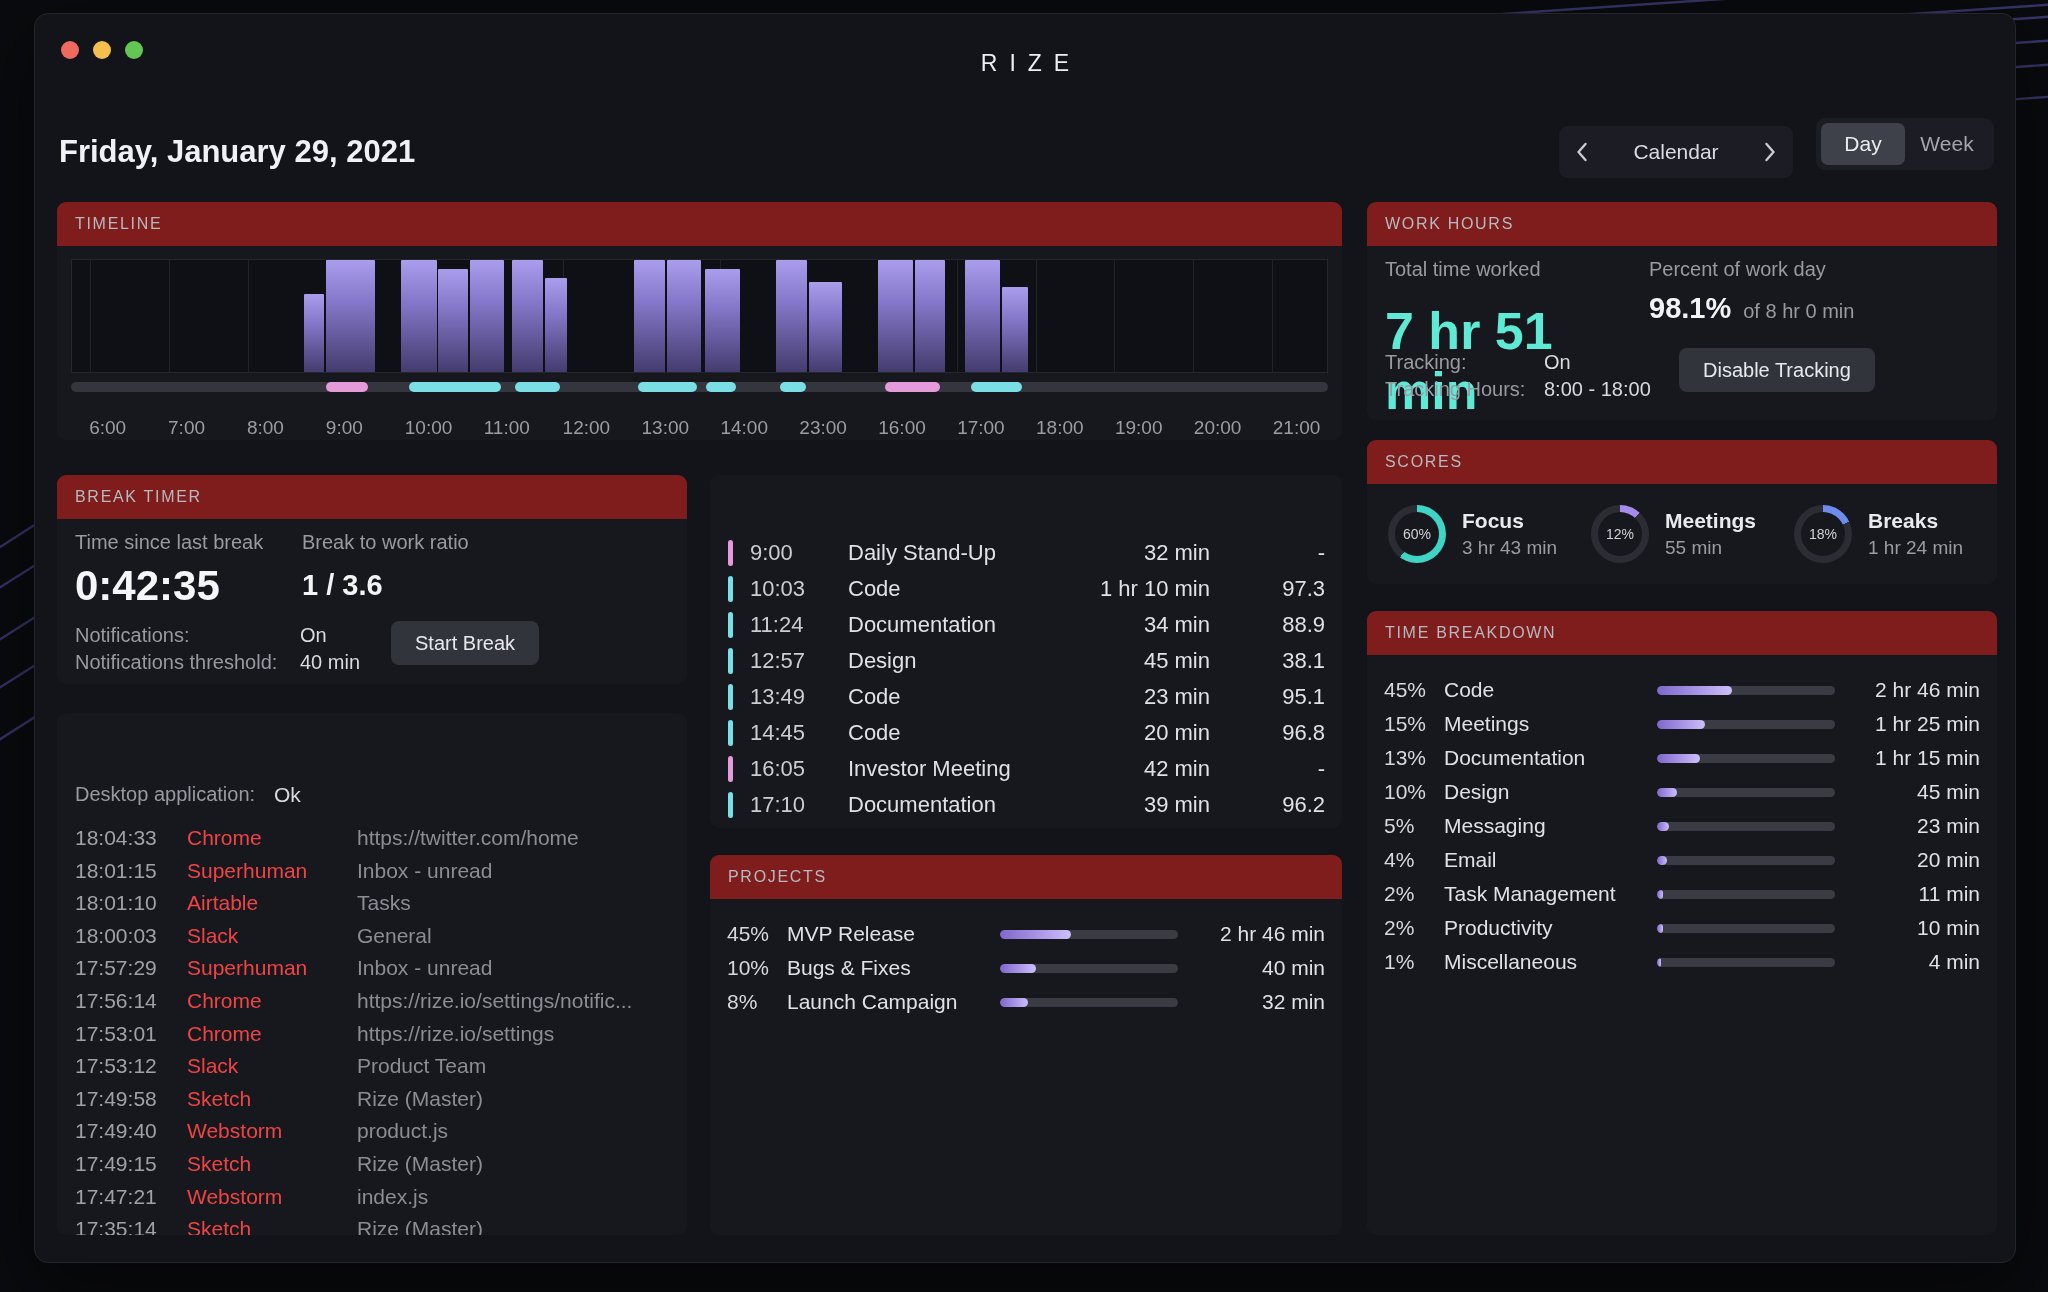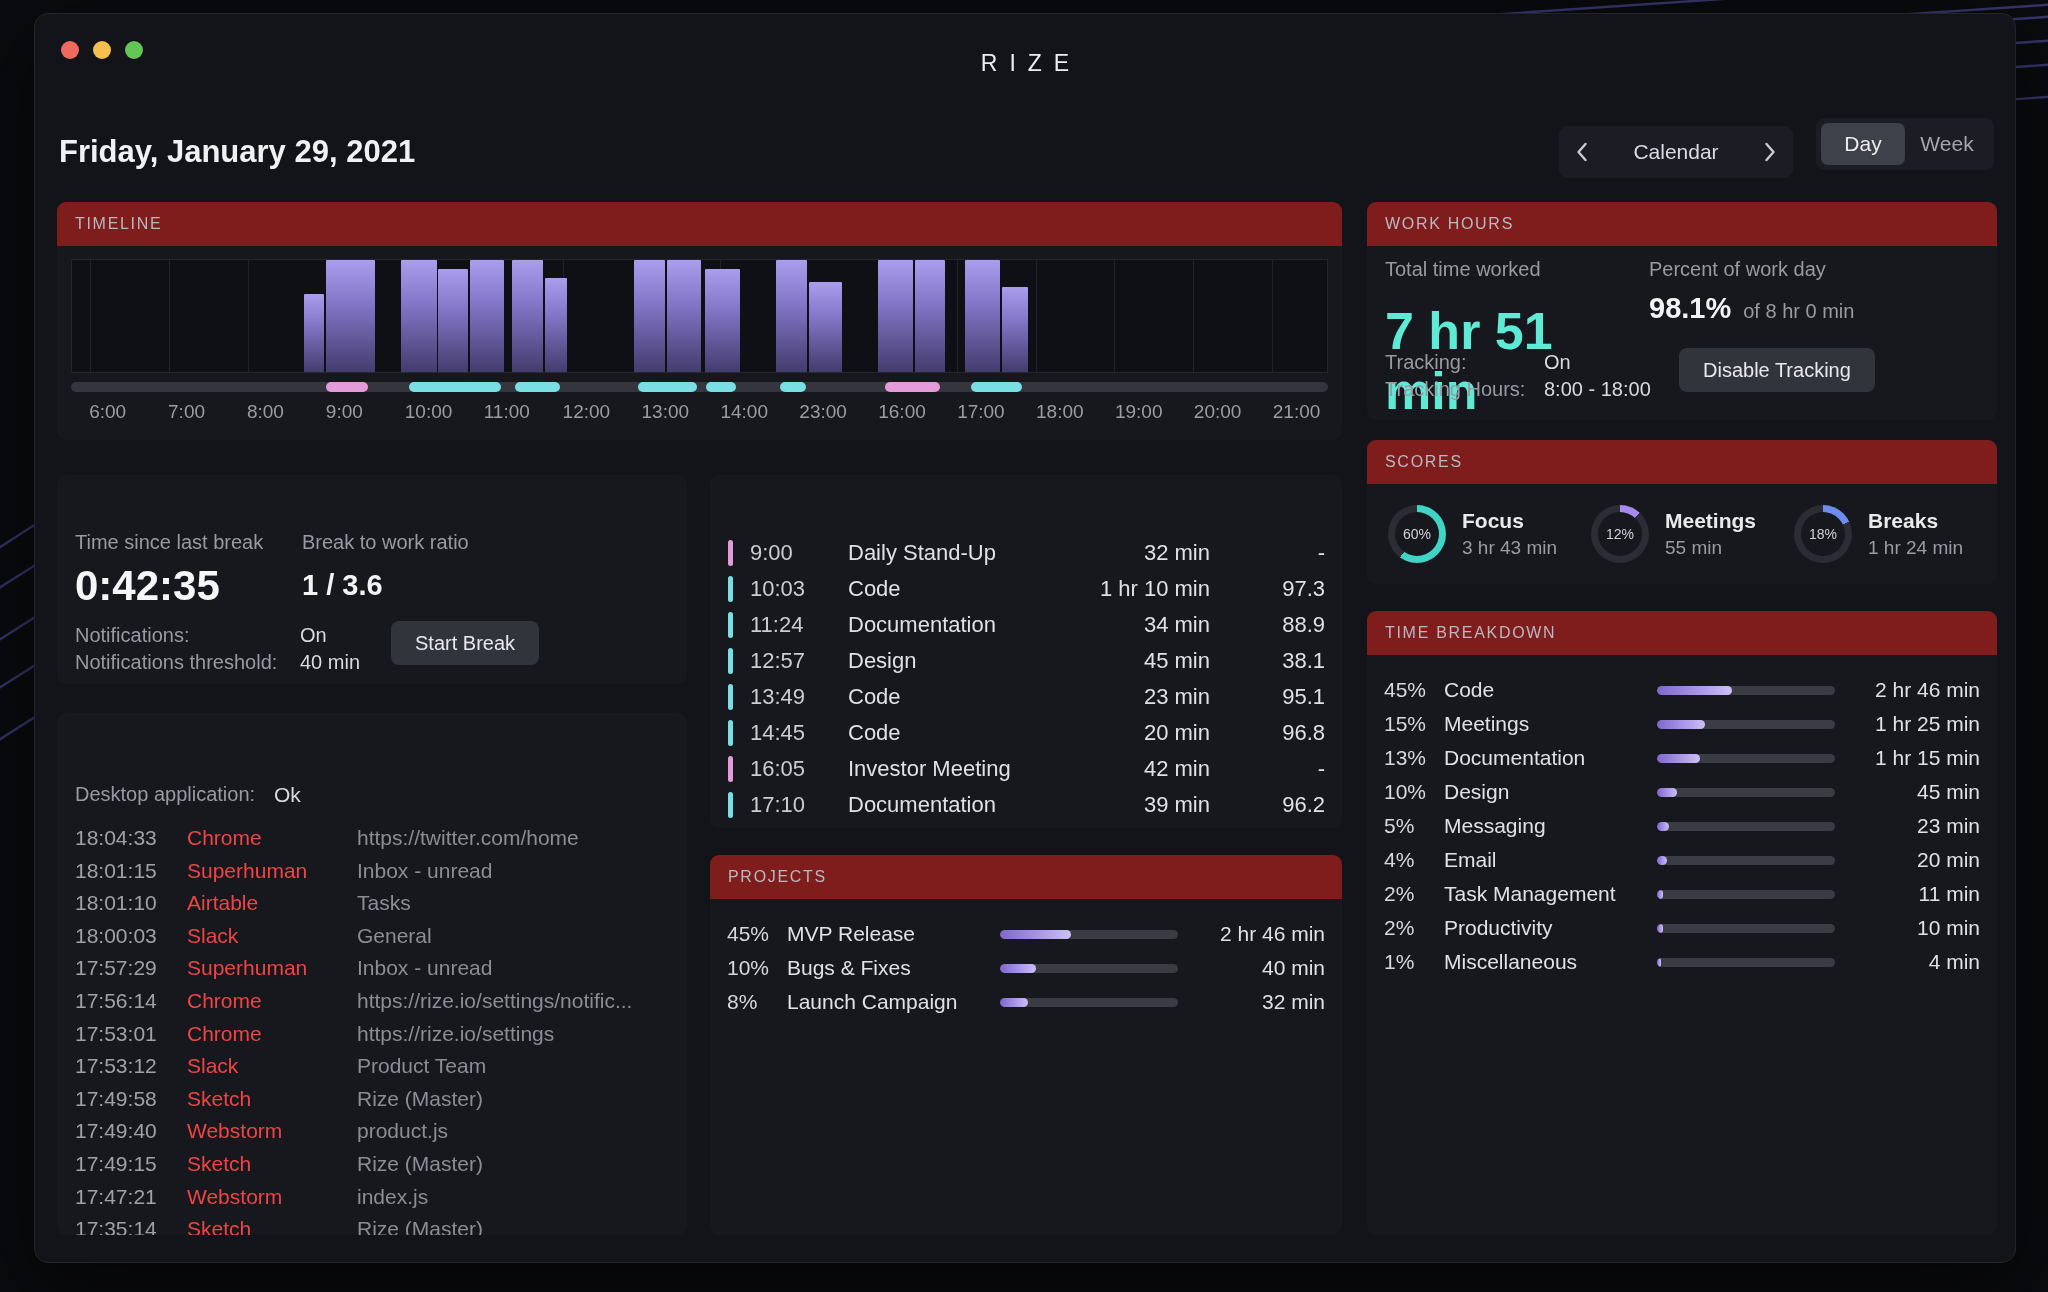--- a/index.html
+++ b/index.html
@@ -56,21 +56,21 @@
   
   .tl-chart{position:absolute;left:14px;right:14px;top:57px;height:114px;box-sizing:border-box;
     background:#0f1015;border:1px solid #26272e}
   .tl-grid,.tl-bars{position:absolute;inset:0}
   .tl-gridline{position:absolute;top:0;bottom:0;width:1px;background:#22232a}
   .tl-bar{position:absolute;bottom:0;border-radius:1px 1px 0 0;
     background:linear-gradient(180deg,#aa9dec 0%,#8477c9 38%,#443c6e 100%)}
   .tl-track{position:absolute;left:14px;right:14px;top:180px;height:10px;background:#34353d;border-radius:5px}
   .tl-seg{position:absolute;top:0;height:100%;border-radius:5px}
   .tl-axis{position:absolute;left:14px;right:14px;top:199px;height:26px}
-  .tl-axis-label{position:absolute;top:0;font-size:19px;color:#9b9da4;white-space:nowrap}
+  .tl-axis-label{position:absolute;top:16px;font-size:19px;color:#9b9da4;white-space:nowrap}
   .cyan{background:#79dfe5}
   .pink{background:#e59ad9}
 
   
   .wh-top{position:absolute;left:18px;top:56px;display:grid;grid-template-columns:264px 1fr}
   .wh-total{font-size:52px;font-weight:700;color:#5eead4;margin-top:20px}
   .wh-pct-row{margin-top:11px;display:flex;align-items:baseline;gap:12px}
   .wh-pct{font-size:29px;font-weight:700;color:#f2f3f5}
   .kv{font-size:20px;line-height:27px;display:grid;row-gap:0}
   .wh-kv{position:absolute;left:18px;top:147px;grid-template-columns:159px auto}
@@ -318,20 +318,23 @@
     <div class="kv wh-kv">
       <span class="lab">Tracking:</span>
       <span class="val">On</span>
       <span class="lab">Tracking Hours:</span>
       <span class="val">8:00 - 18:00</span>
     </div>
     <div class="btn wh-btn">Disable Tracking</div>
   </section>
 
   <section class="panel p-breaktimer">
+    <header class="panel-head">
+      <span>BREAK TIMER</span>
+    </header>
     <div class="bt-top">
       <div>
         <div class="lab">Time since last break</div>
         <div class="bt-time">0:42:35</div>
       </div>
       <div>
         <div class="lab">Break to work ratio</div>
         <div class="bt-ratio">1 / 3.6</div>
       </div>
     </div>

